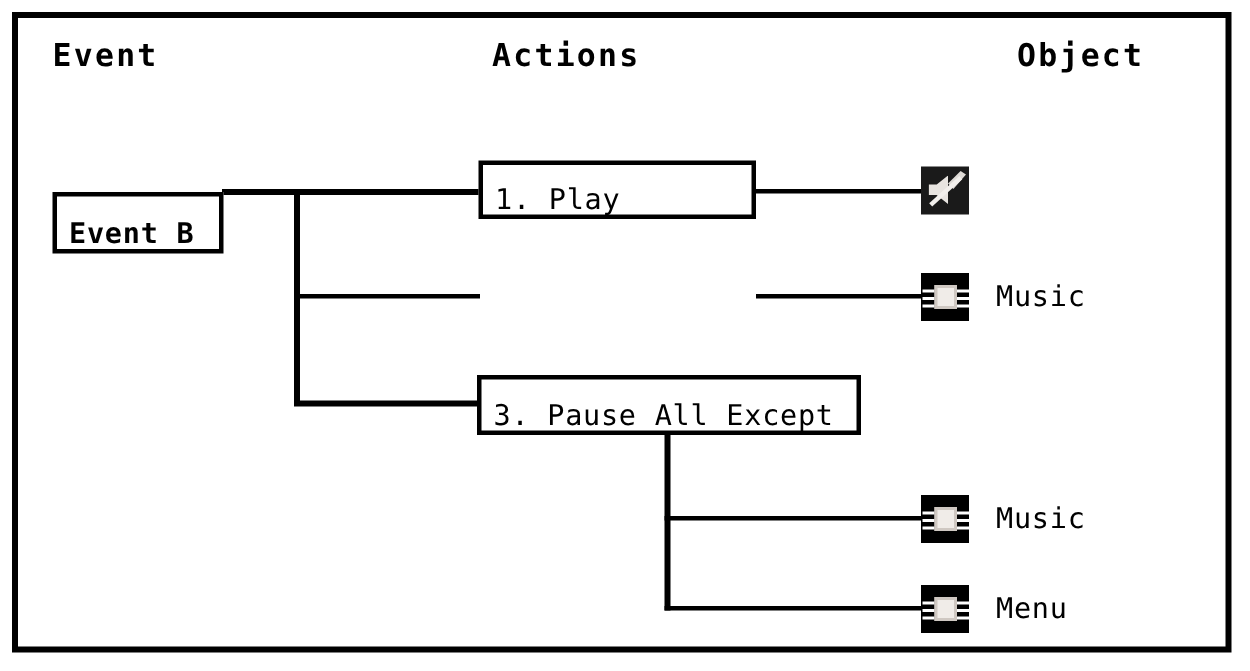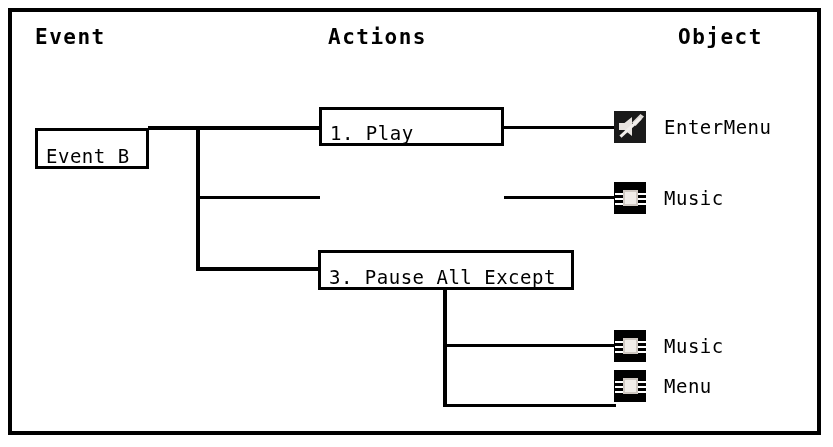--- a/index.html
+++ b/index.html
@@ -52,21 +52,21 @@
   .node-box > span {
     font-family: "DejaVu Sans Mono", monospace;
     font-size: 19px;
     color: #000000;
     white-space: nowrap;
     line-height: 1;
     padding-left: 8px;
     letter-spacing: 0.5px;
   }
 
-  #box-event-b { left: 35px;  top: 128px; width: 114px; height: 41px; }
+  #box-event-b { left: 35px;  top: 128px; width: 114px; height: 41px; font-weight: bold; }
   #box-act-1   { left: 319px; top: 107px; width: 185px; height: 39px; }
   #box-act-2   { left: 318px; top: 178px; width: 187px; height: 39px; }
   #box-act-3   { left: 318px; top: 250px; width: 256px; height: 40px; }
 
   .conn {
     position: absolute;
     background: #000000;
     z-index: 1;
   }
 
@@ -190,21 +190,20 @@
   <div class="node-box" id="box-act-3">
     <span>3. Pause All Except</span>
   </div>
 
   <div class="obj-row" style="left:614px; top:111px;">
     <span class="icon-mute">
       <span class="cone"></span>
         <span class="wave"></span>
         <span class="slash"></span>
     </span>
-    <span class="obj-label">EnterMenu</span>
   </div>
 
   <div class="obj-row" style="left:614px; top:182px;">
     <span class="icon-speaker">
       <span class="ln l1"></span>
         <span class="ln l2"></span>
         <span class="ln l3"></span>
       <span class="core"></span>
       <span class="ln r1"></span>
         <span class="ln r2"></span>
@@ -219,21 +218,21 @@
         <span class="ln l2"></span>
         <span class="ln l3"></span>
       <span class="core"></span>
       <span class="ln r1"></span>
         <span class="ln r2"></span>
         <span class="ln r3"></span>
     </span>
     <span class="obj-label">Music</span>
   </div>
 
-  <div class="obj-row" style="left:614px; top:370px;">
+  <div class="obj-row" style="left:614px; top:390px;">
     <span class="icon-speaker">
       <span class="ln l1"></span>
         <span class="ln l2"></span>
         <span class="ln l3"></span>
       <span class="core"></span>
       <span class="ln r1"></span>
         <span class="ln r2"></span>
         <span class="ln r3"></span>
     </span>
     <span class="obj-label">Menu</span>

